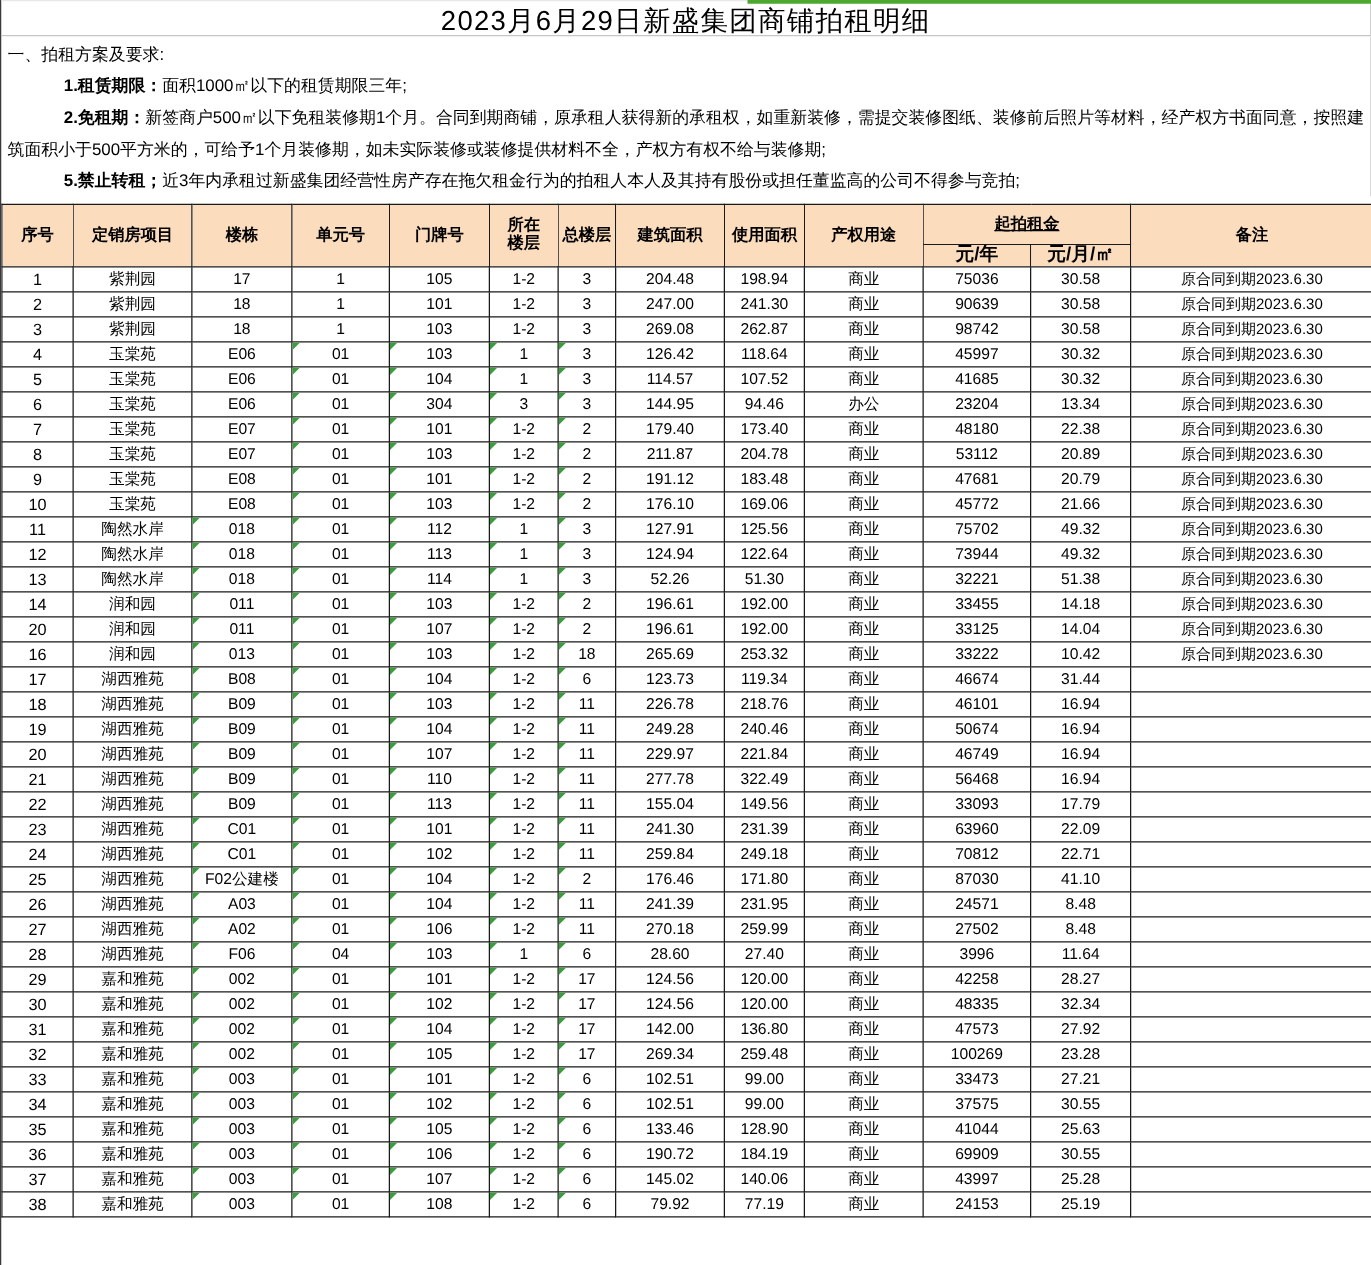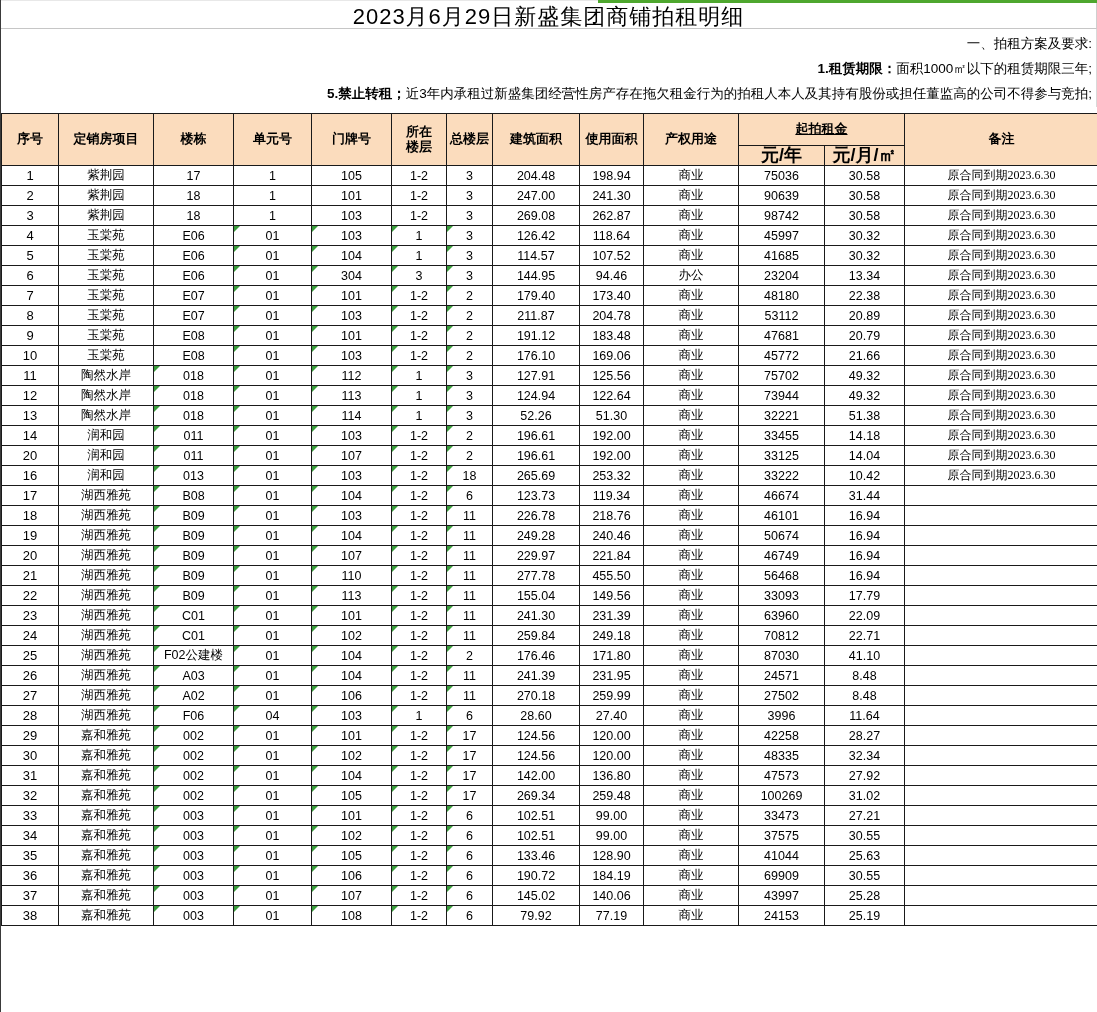--- a/index.html
+++ b/index.html
@@ -29,21 +29,21 @@
     border-right: 1px solid #cfcfcf;
     border-top: 1px solid #e8e8e8;
     letter-spacing: 1px;
   }
   .notes {
     padding: 2px 4px 0 5px;
     font-size: 13.5px;
     line-height: 25.2px;
     border-right: 1px solid #d9d9d9;
   }
-  .notes p { margin:0;text-align:right; }
+  .notes p { margin:0; }
   .notes .lbl { font-weight: bold; margin-left: 45px; }
   .spacer { height: 6px; }
   table.listing {
     width: 1097px;
     border-collapse: collapse;
     table-layout: fixed;
   }
   table.listing th, table.listing td {
     border: 1px solid #1a1a1a;
     text-align: center;
@@ -57,44 +57,45 @@
     font-size: 13px;
     font-weight: bold;
     line-height: 1.1;
     border-bottom: 2px solid #4EA72E;
   }
   thead th.group-th {
     border-bottom: 1px solid #1a1a1a;
     height: 32px;
     text-decoration: underline;
   }
-  thead tr.sub th { height: 16px; font-size: 18px; }
-  thead th .narrow { display:inline-block; width: 30px; white-space: normal; }
+  thead tr.sub th { height: 16px; font-size: 15px; }
+  thead th .narrow { display:inline-block; width: 30px; white-space: normal; font-family: Liberation Mono, monospace; }
   tbody td { height: 20px; font-size: 12.5px; padding: 0 1px; }
   tbody td.seq { font-size: 13px; }
-  tbody td.remark { font-size: 12px; font-family: Liberation Serif, serif; }
+  tbody td.remark { font-size: 12px; }
   .mark {
     position: absolute;
     top: 0; left: 0;
     width: 0; height: 0;
     border-top: 6px solid #3A9E3C;
     border-right: 6px solid transparent;
   }
 </style>
 </head>
 <body>
 
 <div class="page">
   <div class="top-accent"></div>
 
   <div class="title-row">2023月6月29日新盛集团商铺拍租明细</div>
 
   <div class="notes">
     <p>一、拍租方案及要求:</p>
     <p><span class="lbl">1.租赁期限：</span><span>面积1000㎡以下的租赁期限三年;</span></p>
+    <p><span class="lbl">2.免租期：</span><span>新签商户500㎡以下免租装修期1个月。合同到期商铺，原承租人获得新的承租权，如重新装修，需提交装修图纸、装修前后照片等材料，经产权方书面同意，按照建筑面积小于500平方米的，可给予1个月装修期，如未实际装修或装修提供材料不全，产权方有权不给与装修期;</span></p>
     <p><span class="lbl">5.禁止转租；</span><span>近3年内承租过新盛集团经营性房产存在拖欠租金行为的拍租人本人及其持有股份或担任董监高的公司不得参与竞拍;</span></p>
   </div>
 
   <div class="spacer"></div>
 
   <table class="listing">
     <colgroup id="cols">
         <col style="width: 57px;">
         <col style="width: 95px;">
         <col style="width: 80px;">
@@ -432,21 +433,21 @@
         </tr>
         <tr>
           <td class="seq">21</td>
           <td>湖西雅苑</td>
           <td>B09<span class="mark"></span></td>
           <td>01<span class="mark"></span></td>
           <td>110<span class="mark"></span></td>
           <td>1-2<span class="mark"></span></td>
           <td>11<span class="mark"></span></td>
           <td>277.78</td>
-          <td>455.50</td>
+          <td>322.49</td>
           <td>商业</td>
           <td>56468</td>
           <td>16.94</td>
           <td class="remark"></td>
         </tr>
         <tr>
           <td class="seq">22</td>
           <td>湖西雅苑</td>
           <td>B09<span class="mark"></span></td>
           <td>01<span class="mark"></span></td>
@@ -600,21 +601,21 @@
           <td>嘉和雅苑</td>
           <td>002<span class="mark"></span></td>
           <td>01<span class="mark"></span></td>
           <td>105<span class="mark"></span></td>
           <td>1-2<span class="mark"></span></td>
           <td>17<span class="mark"></span></td>
           <td>269.34</td>
           <td>259.48</td>
           <td>商业</td>
           <td>100269</td>
-          <td>31.02</td>
+          <td>23.28</td>
           <td class="remark"></td>
         </tr>
         <tr>
           <td class="seq">33</td>
           <td>嘉和雅苑</td>
           <td>003<span class="mark"></span></td>
           <td>01<span class="mark"></span></td>
           <td>101<span class="mark"></span></td>
           <td>1-2<span class="mark"></span></td>
           <td>6<span class="mark"></span></td>

